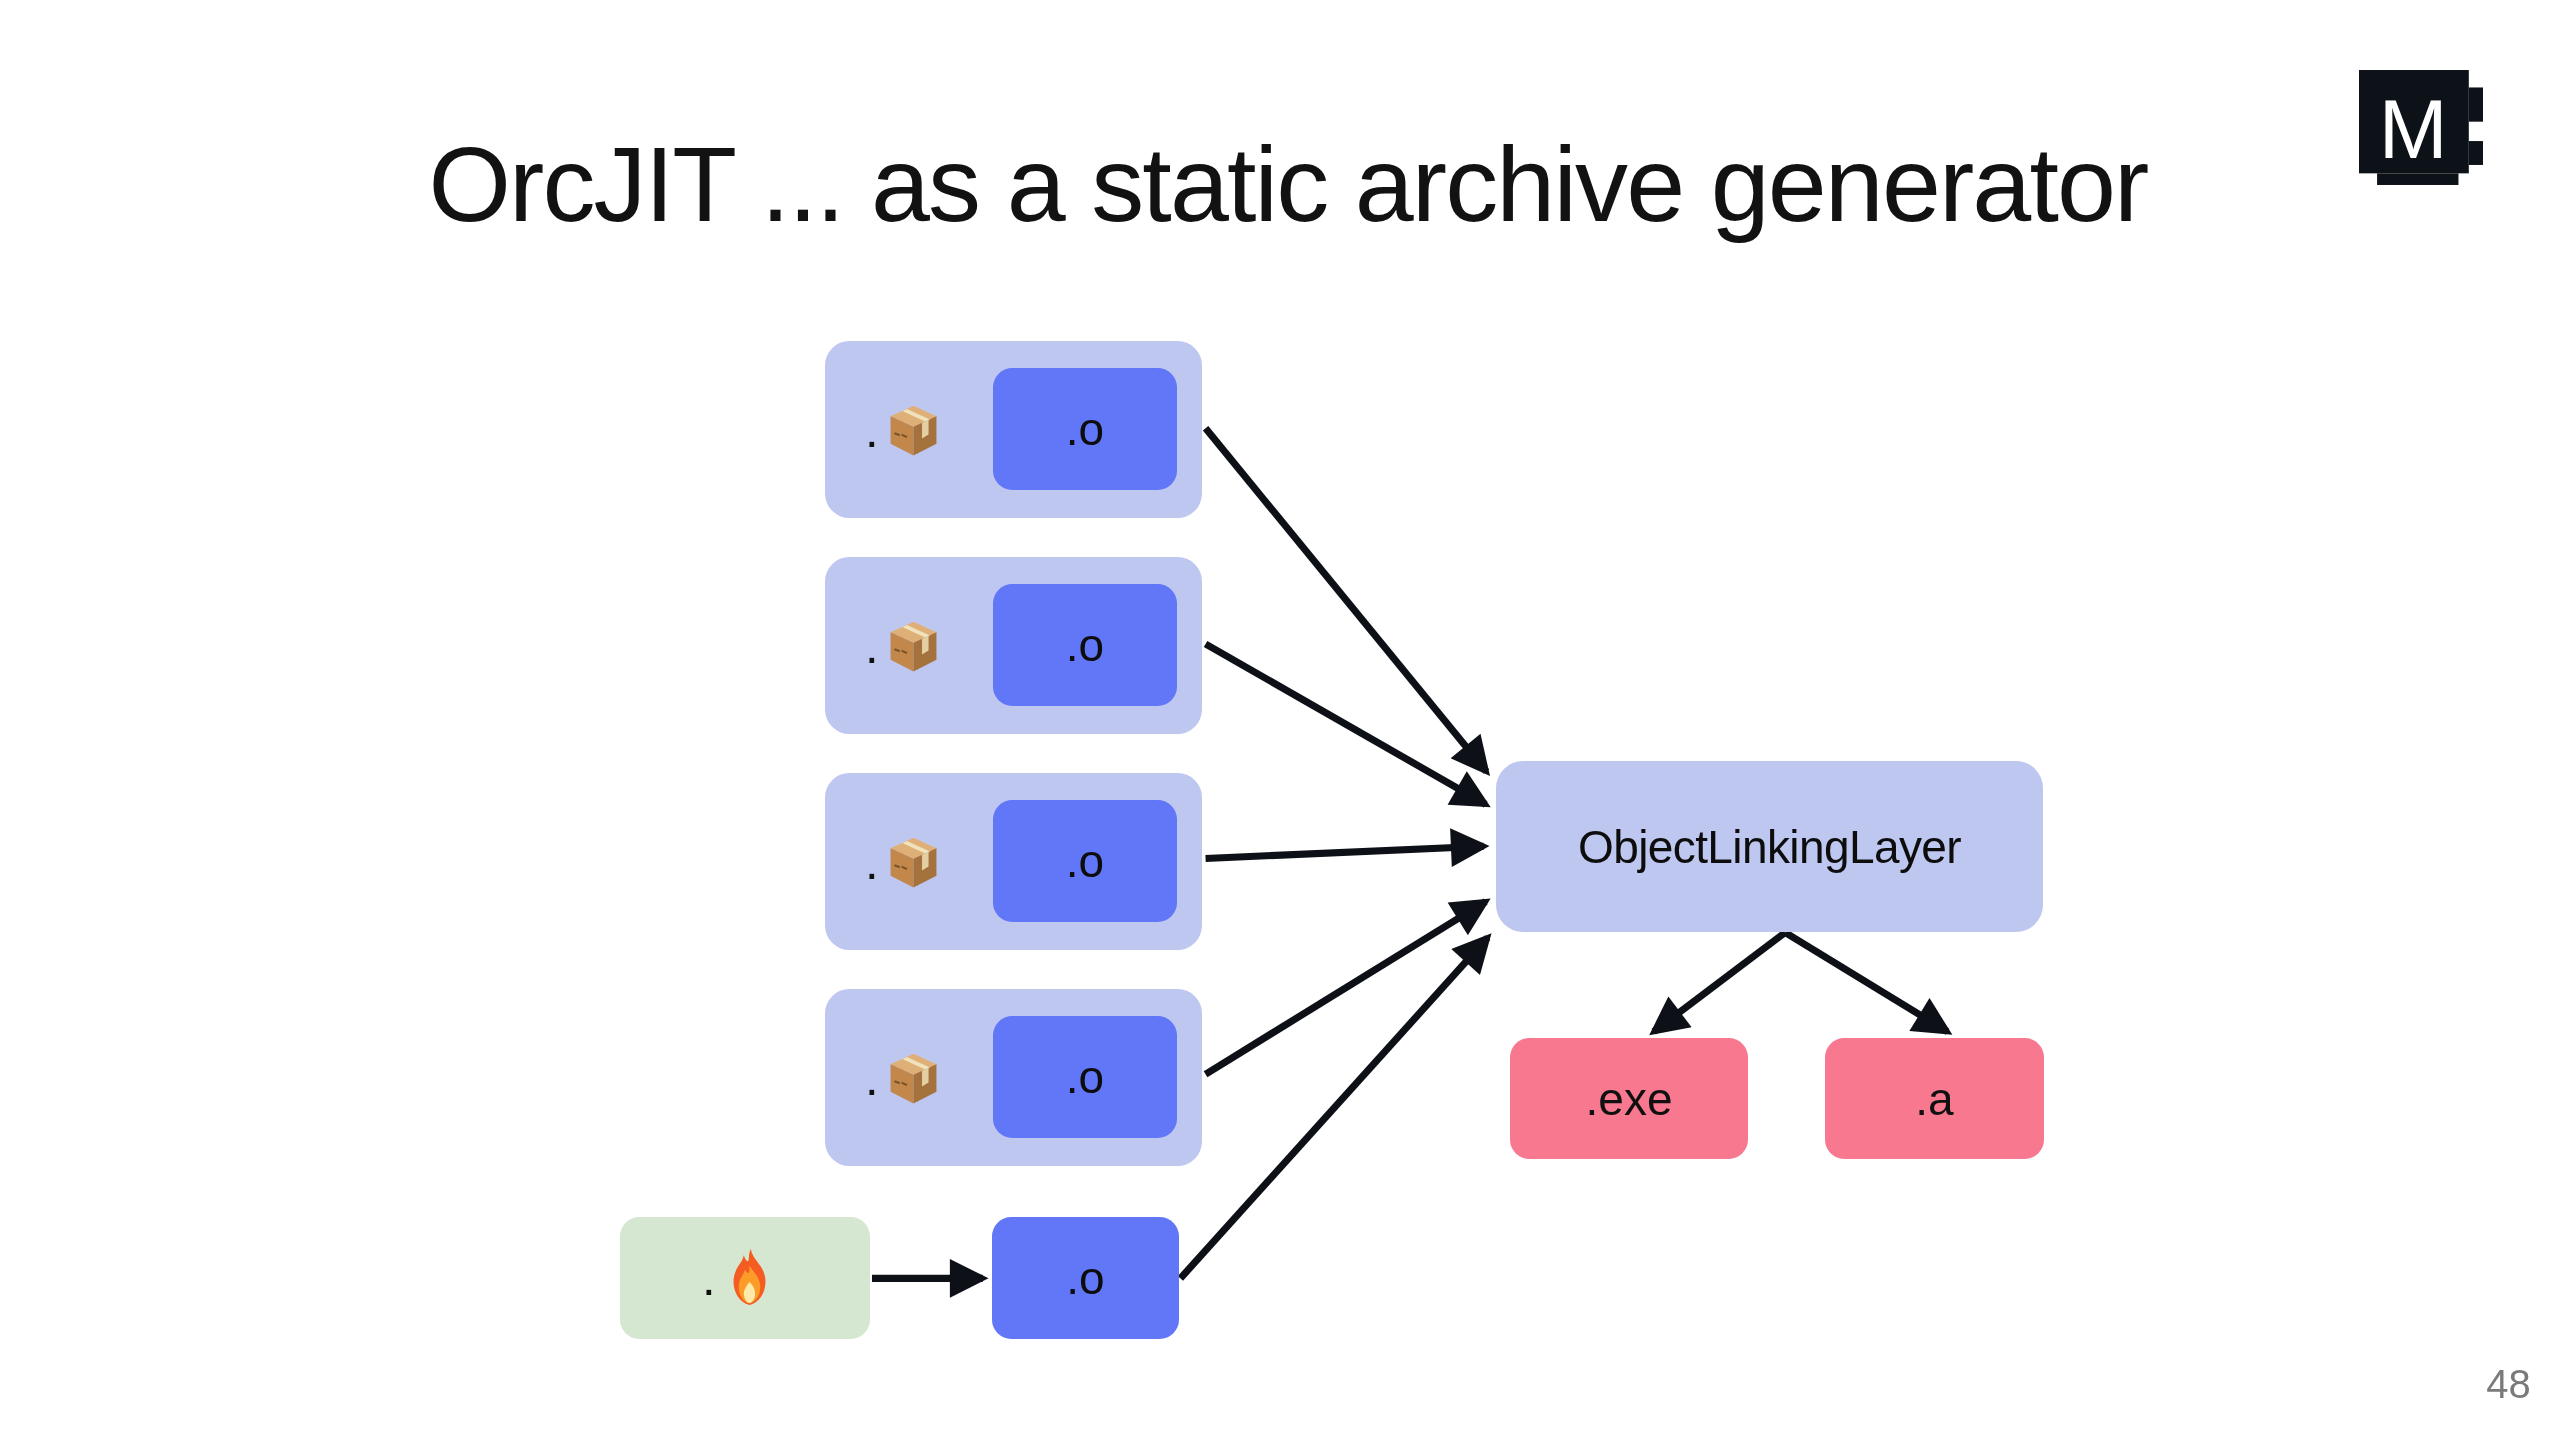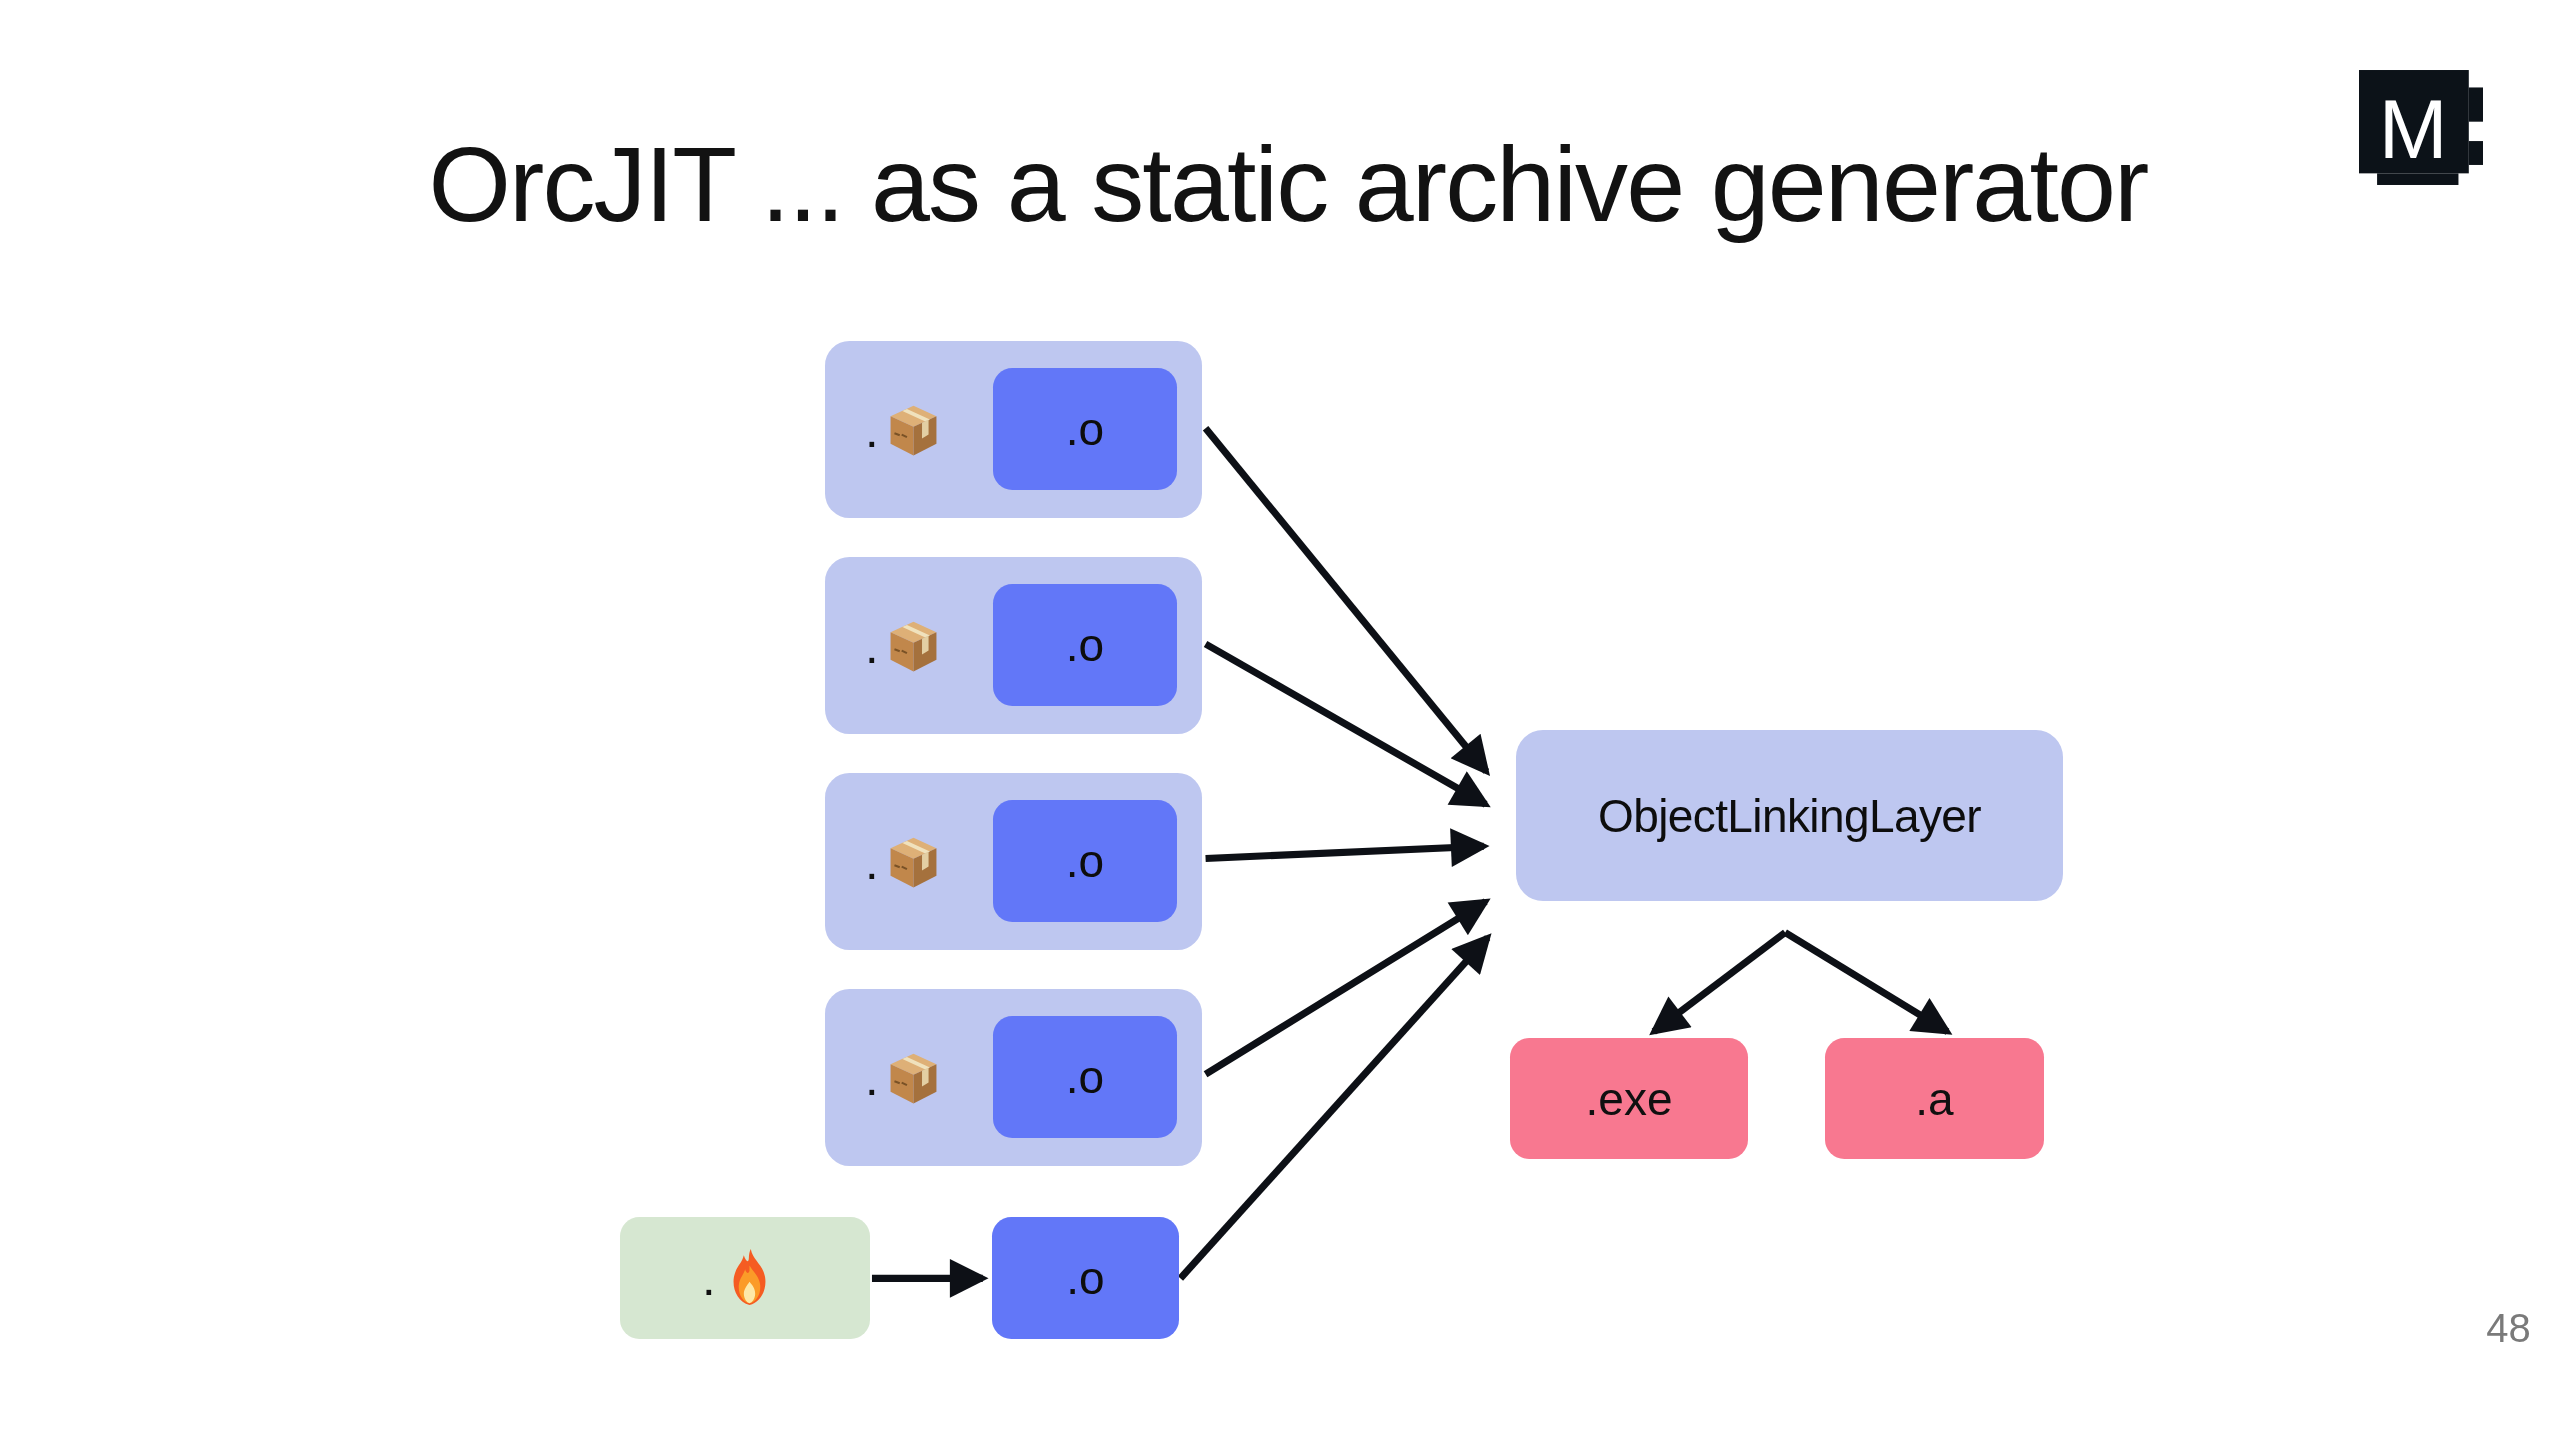--- a/index.html
+++ b/index.html
@@ -29,21 +29,21 @@
   .logo {
     position: absolute;
     left: 2359px;
     top: 70px;
     width: 124px;
     height: 115px;
   }
   .page-number {
     position: absolute;
     left: 2473px;
-    top: 1306px;
+    top: 1362px;
     width: 71px;
     text-align: center;
     font-size: 40px;
     color: #7a7a7a;
   }
   .arrows-layer {
     position: absolute;
     left: 0; top: 0;
     width: 2576px; height: 1449px;
   }
@@ -103,29 +103,28 @@
     height: 122px;
     background: #6277f8;
     border-radius: 19.3px;
     display: flex;
     align-items: center;
     justify-content: center;
   }
   .linker-box {
     position: absolute;
     left: 1496px;
-    top: 730px;
+    top: 761px;
     width: 547px;
     height: 171px;
     background: #bec7f0;
     border-radius: 27px;
     display: flex;
     align-items: center;
     justify-content: center;
-    margin-left: 20px;
   }
   .linker-label {
     font-size: 46px;
     letter-spacing: -0.6px;
     color: #0d0d0d;
   }
   .output-box {
     position: absolute;
     top: 1038px;
     height: 121px;

